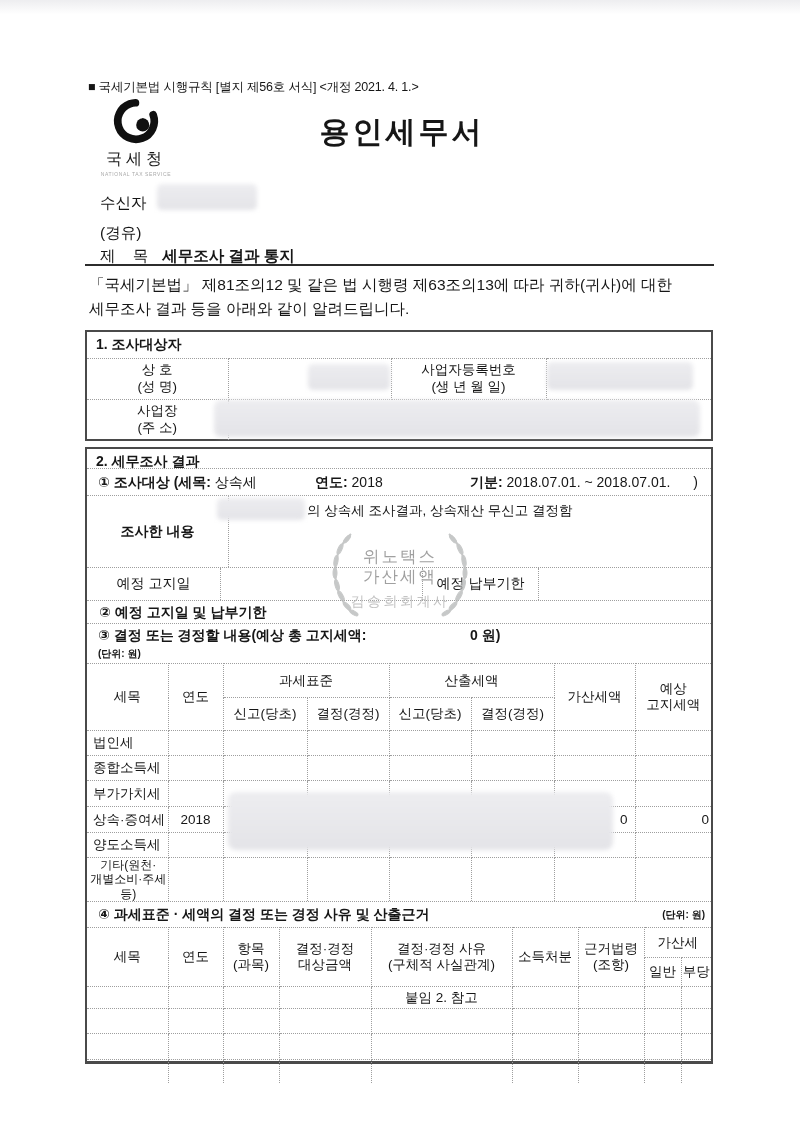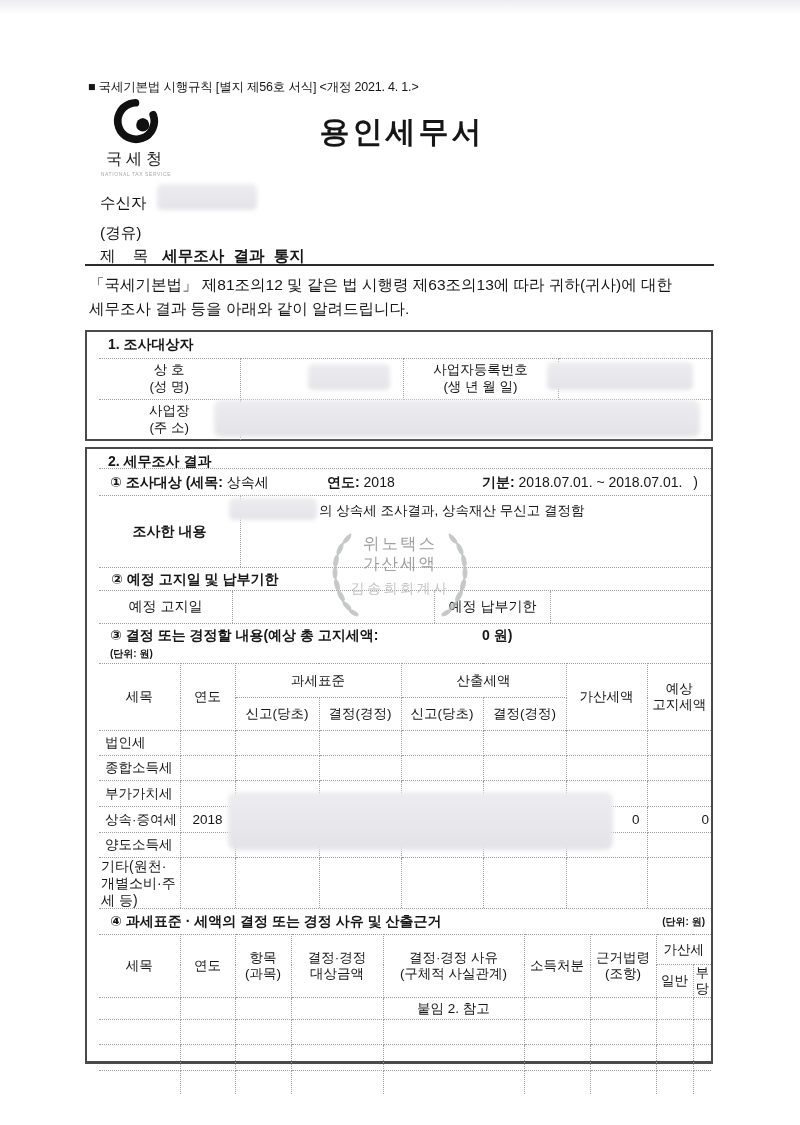--- a/index.html
+++ b/index.html
@@ -12,25 +12,25 @@
   .form-ref{position:absolute;left:88px;top:79px;font-size:12.5px;letter-spacing:-0.2px;}
   
   .logo-block{position:absolute;left:100px;top:97px;width:72px;text-align:center;}
   .logo-block svg{display:block;margin:0 auto;}
   .logo-org{font-size:16px;font-weight:500;letter-spacing:4px;margin-top:2px;}
   .logo-sub{font-size:5px;color:#a9a9a9;letter-spacing:.6px;margin-top:1px;filter:blur(.4px);}
   .office-title{position:absolute;left:0;top:112px;width:804px;text-align:center;
         font-size:30px;font-weight:600;letter-spacing:3px;}
   .addr-row{position:absolute;left:100px;font-size:15.5px;display:flex;align-items:center;}
   .subject-row{position:absolute;left:100px;top:246px;font-size:15.5px;display:flex;}
-  .subject-value{font-weight:700;margin-left:14px;font-family:Liberation Mono, monospace;}
+  .subject-value{font-weight:700;margin-left:14px;}
   .divider{position:absolute;left:85px;top:264px;width:629px;border-top:2px solid #2c2c2c;}
   .intro{position:absolute;left:89px;top:273px;width:626px;font-size:15.5px;line-height:23.5px;}
   
-  .box{position:absolute;left:85px;width:628px;border:2px solid #4a4a4a;box-sizing:border-box;background:transparent;padding-left:12px;}
+  .box{position:absolute;left:85px;width:628px;border:2px solid #4a4a4a;box-sizing:border-box;background:transparent;}
   .box1{top:330px;height:111px;}
   .box2{top:447px;height:617px;border-bottom-width:3px;}
   .box-title{font-size:14px;font-weight:700;padding:4px 9px 3px 9px;height:19px;}
   
   .t1{width:100%;border-collapse:collapse;table-layout:fixed;}
   .t1 td{border:1px dotted #9e9e9e;font-size:13.5px;text-align:center;line-height:1.25;padding:0;}
   .t1 tr>td:first-child{border-left:0;}
   .t1 tr>td:last-child{border-right:0;}
   .t1 tr:last-child>td{border-bottom:0;}
   
@@ -56,32 +56,32 @@
   
   .tt{width:100%;border-collapse:collapse;table-layout:fixed;}
   .tt th,.tt td{border:1px dotted #9e9e9e;font-size:13.5px;font-weight:400;text-align:center;
         padding:0;line-height:1.18;}
   .tt tr>*:first-child{border-left:0;}
   .tt tr>*:last-child{border-right:0;}
   .tt tr:last-child>*{border-bottom:0;}
   .tt .lbl{text-align:left;padding-left:6px;}
   .tt .num{text-align:right;padding-right:7px;}
   .tt .num-edge{text-align:right;padding-right:2px;}
-  .tt .tiny{font-size:14px;line-height:1.2;text-align:left;padding-left:2px;}
+  .tt .tiny{font-size:12px;line-height:1.2;text-align:center;padding-left:2px;}
   .item4-hdr{height:26px;display:flex;justify-content:space-between;align-items:center;
         padding:0 6px 0 11px;font-size:14px;}
   .item4-title{font-weight:700;}
   
   .redact{position:absolute;background:linear-gradient(180deg,#ededf0,#e4e4e8);
         border-radius:5px;filter:blur(2px);z-index:3;}
   
   .wm{position:absolute;left:311px;top:526px;width:178px;height:94px;z-index:6;pointer-events:none;text-align:center;}
   .wm svg{position:absolute;left:0;top:0;}
   .wm-l1,.wm-l2{font-size:16.5px;color:#a0a0a0;letter-spacing:2px;line-height:20px;}
-  .wm-l1{margin-top:7px;}
+  .wm-l1{margin-top:20px;}
   .wm-l3{font-size:14px;color:#c3c3c3;letter-spacing:2.5px;margin-top:7px;}
 </style>
 </head>
 <body>
 
 <div class="page">
   <div class="top-shade"></div>
 
   <div class="form-ref">■ 국세기본법 시행규칙 [별지 제56호 서식] &lt;개정 2021. 4. 1.&gt;</div>
 
@@ -161,28 +161,28 @@
     </div>
 
     <div class="sec content-grid">
       <div class="content-label">조사한 내용</div>
       <div class="content-body">
         <div class="redact" style="left:-12px;top:2px;width:88px;height:22px;"></div>
         <span>의 상속세 조사결과, 상속재산 무신고 결정함</span>
       </div>
     </div>
 
-    <div class="sec item2-row">② 예정 고지일 및 납부기한</div>
-
     <div class="sec sched">
       <div>예정 고지일</div>
       <div></div>
       <div>예정 납부기한</div>
       <div></div>
     </div>
+
+    <div class="sec item2-row">② 예정 고지일 및 납부기한</div>
 
     <div class="sec item3">
       <div class="item3-l1">
         <span>③ 결정 또는 경정할 내용(예상 총 고지세액:</span>
         <span class="item3-val">0 원)</span>
       </div>
       <div class="item3-l2">
         <span class="unit">(단위: 원)</span>
       </div>
     </div>

